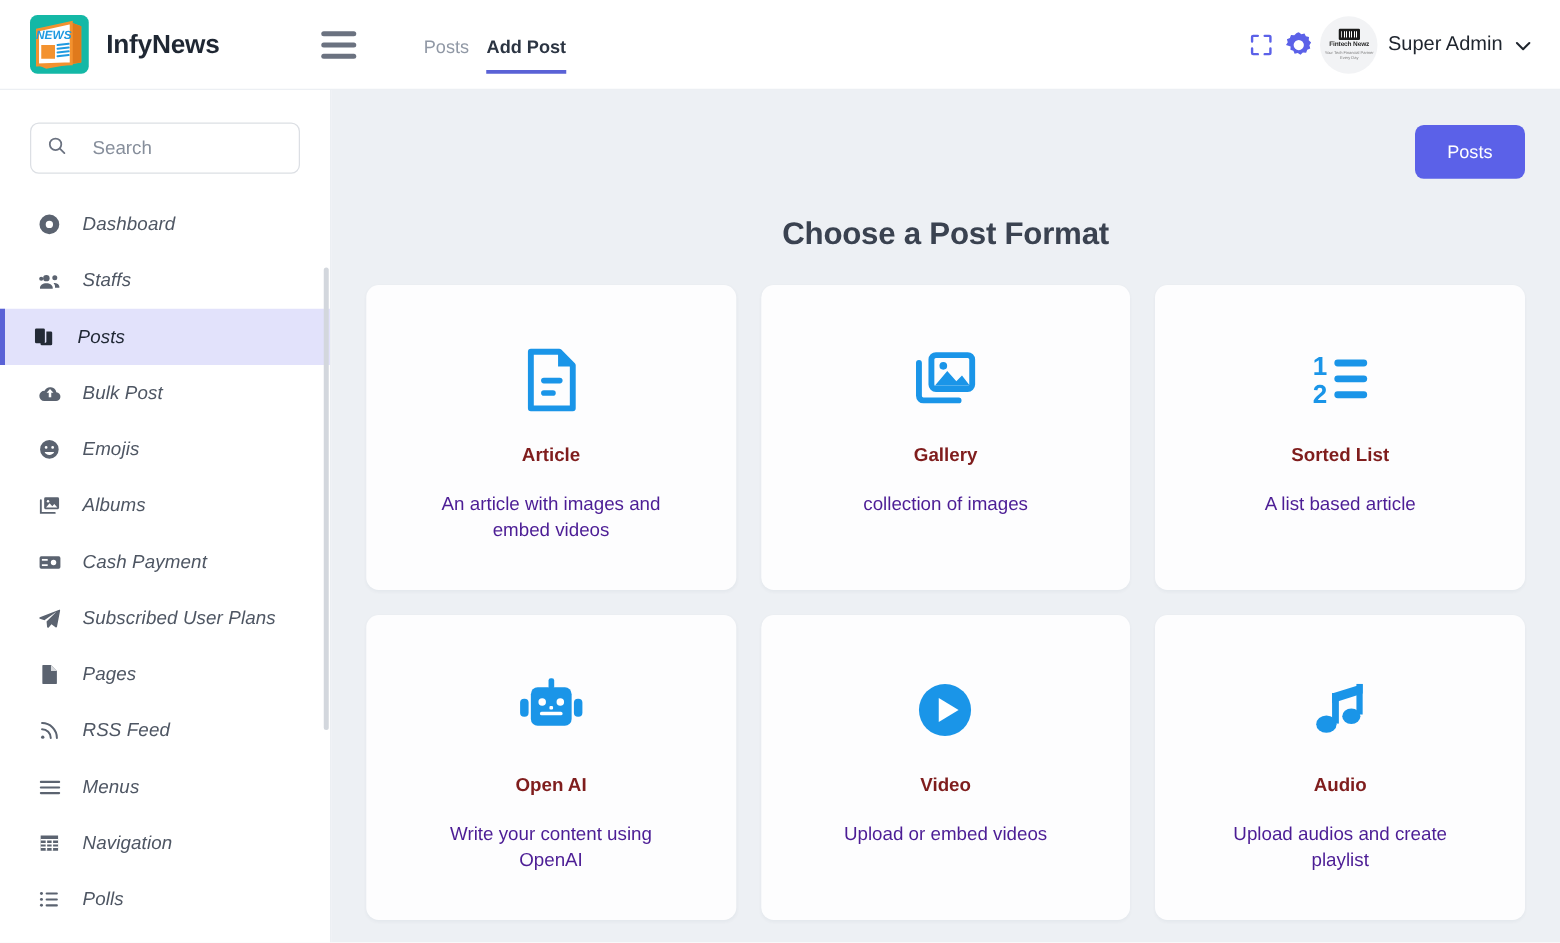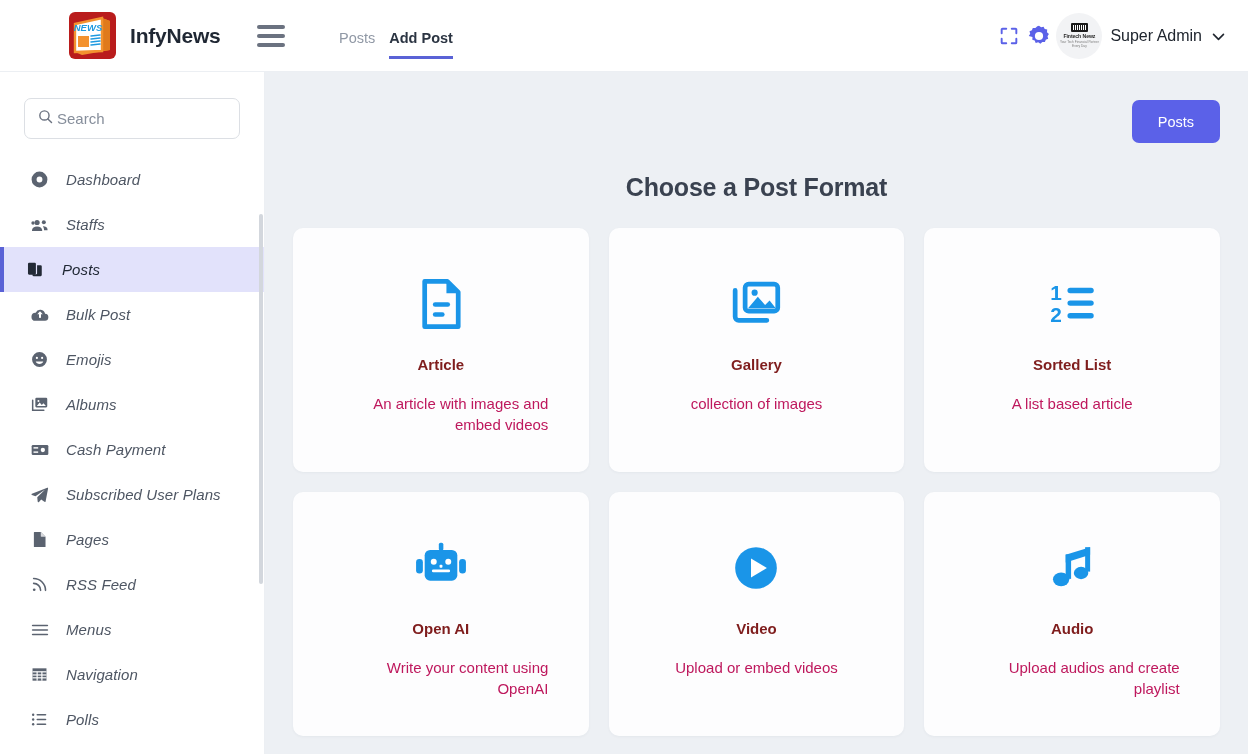--- a/index.html
+++ b/index.html
@@ -15,23 +15,22 @@
   .topbar {
     height: 72px; flex: 0 0 72px;
     background: #ffffff;
     border-bottom: 1px solid #eceff3;
     display: flex; align-items: center;
     position: relative; z-index: 30;
   }
   .brand { display: flex; align-items: center; width: 265px; padding-left: 24px; }
   .logo {
     width: 47px; height: 47px; border-radius: 6px;
-    background: #b91c1c; position: relative; overflow: hidden;
+    background: #14b8a6; position: relative; overflow: hidden;
     display: block;
-    margin-left: 45px;
   }
   .brand-name {
     margin-left: 14px; font-size: 21px; font-weight: 700; color: #1f2733;
     letter-spacing: -0.2px;
   }
   .hamburger {
     width: 28px; height: 22px; margin-left: -8px;
     display: flex; flex-direction: column; justify-content: space-between;
     cursor: pointer;
   }
@@ -68,21 +67,21 @@
   
   .sidebar {
     width: 265px; flex: 0 0 265px; background: #ffffff;
     border-right: 1px solid #eceff3;
     position: relative; overflow: hidden;
   }
   .sidebar-scroll { height: 100%; overflow: hidden; padding-bottom: 4px; }
   .searchbox {
     margin: 26px 24px 18px 24px; height: 41px;
     border: 1px solid #dcdfe4; border-radius: 7px;
-    display: flex; align-items: center; padding: 0 12px; gap: 3px;
+    display: flex; align-items: center; padding: 0 12px; gap: 20px;
     background: #fff;
   }
   .searchbox input {
     border: 0; outline: none; font-size: 15px; color: #5c6471;
     font-family: "Liberation Sans", sans-serif; background: transparent; width: 100%;
   }
   .searchbox input::placeholder { color: #868e9b; }
 
   .navlist { list-style: none; }
   .navitem {
@@ -126,21 +125,21 @@
     display: flex; flex-direction: column; align-items: center;
     padding: 44px 26px 30px 26px; cursor: pointer;
     box-shadow: 0 1px 3px rgba(30,40,60,0.045);
     min-height: 222px;
   }
   .card-icon { height: 64px; display: flex; align-items: center; justify-content: center; }
   .card-title {
     margin-top: 20px; font-size: 15px; font-weight: 700; color: #7f1d1d;
   }
   .card-desc {
-    margin-top: 20px; font-size: 15px; color: #be185d; text-align: right;
+    margin-top: 20px; font-size: 15px; color: #4c1d95; text-align: center;
     line-height: 1.42; max-width: 215px;
   }
   .card.tall { min-height: 244px; }
 </style>
 </head>
 <body>
 
 <div class="app">
 
   <div class="topbar">

